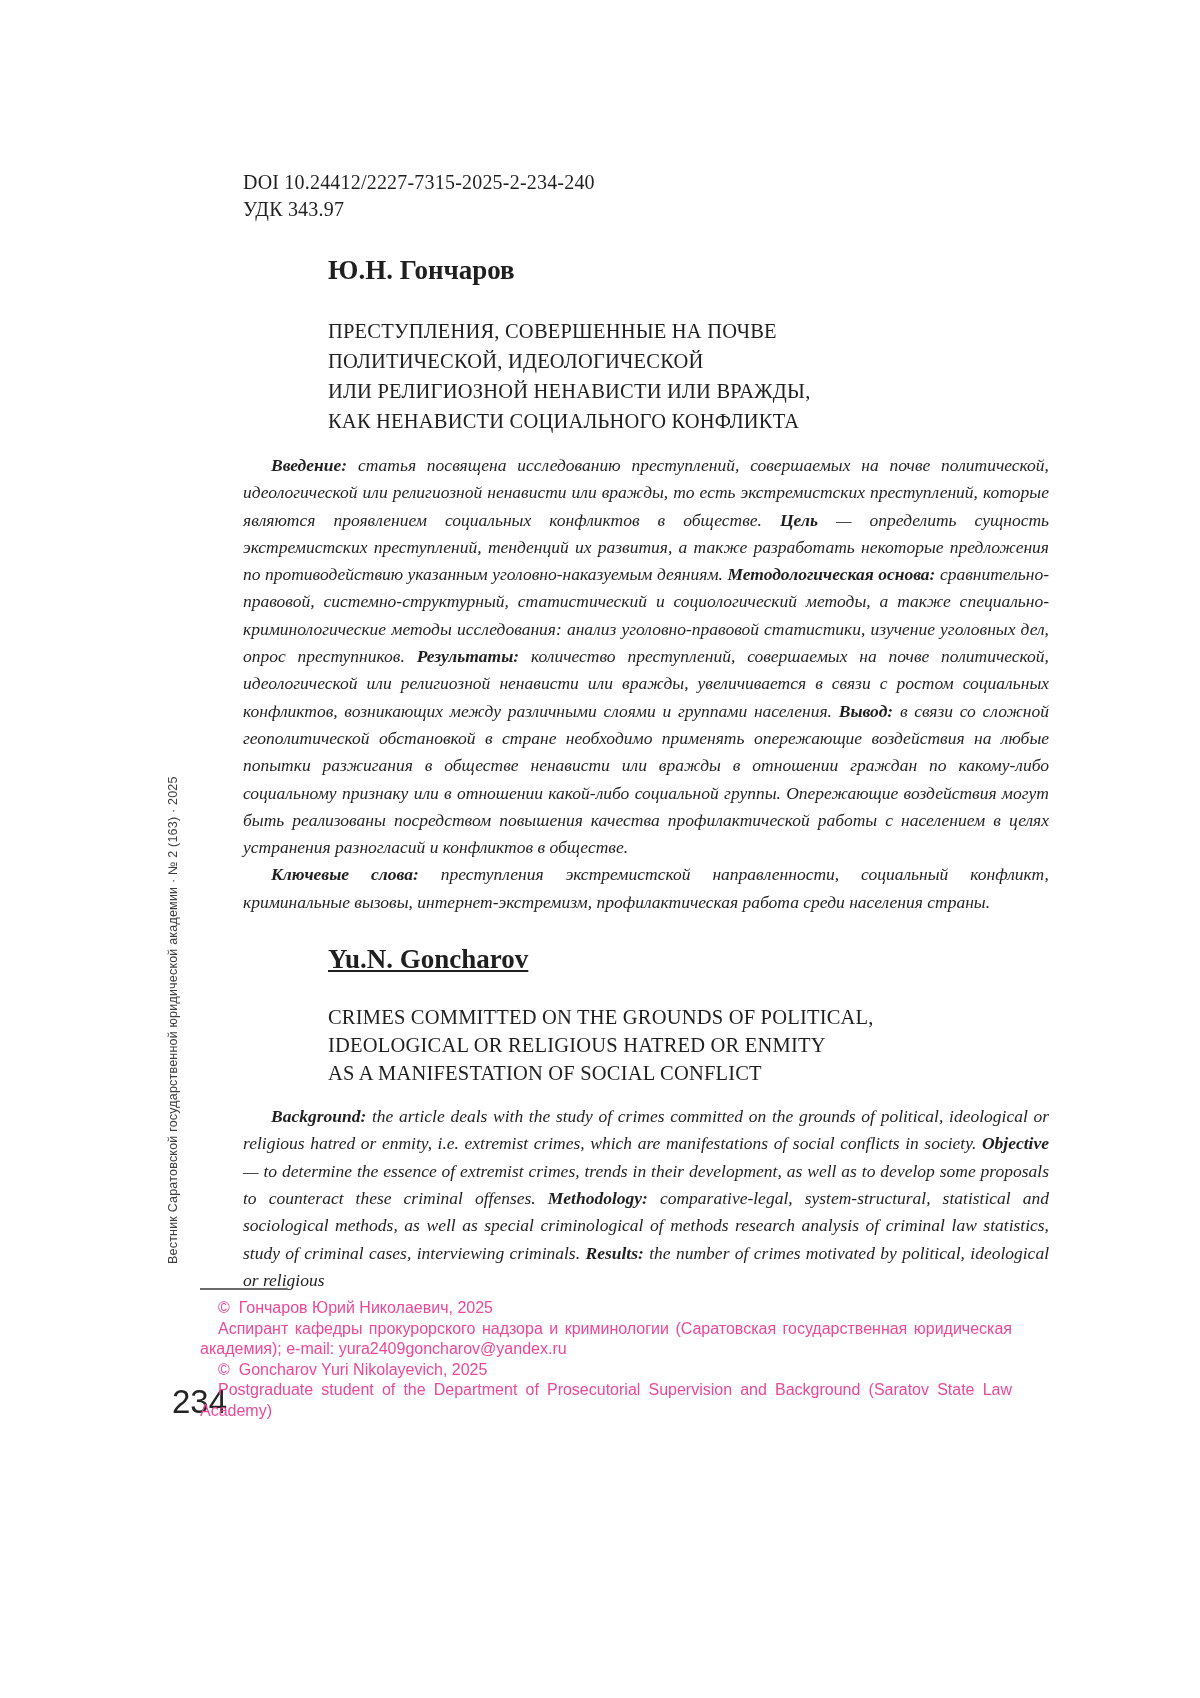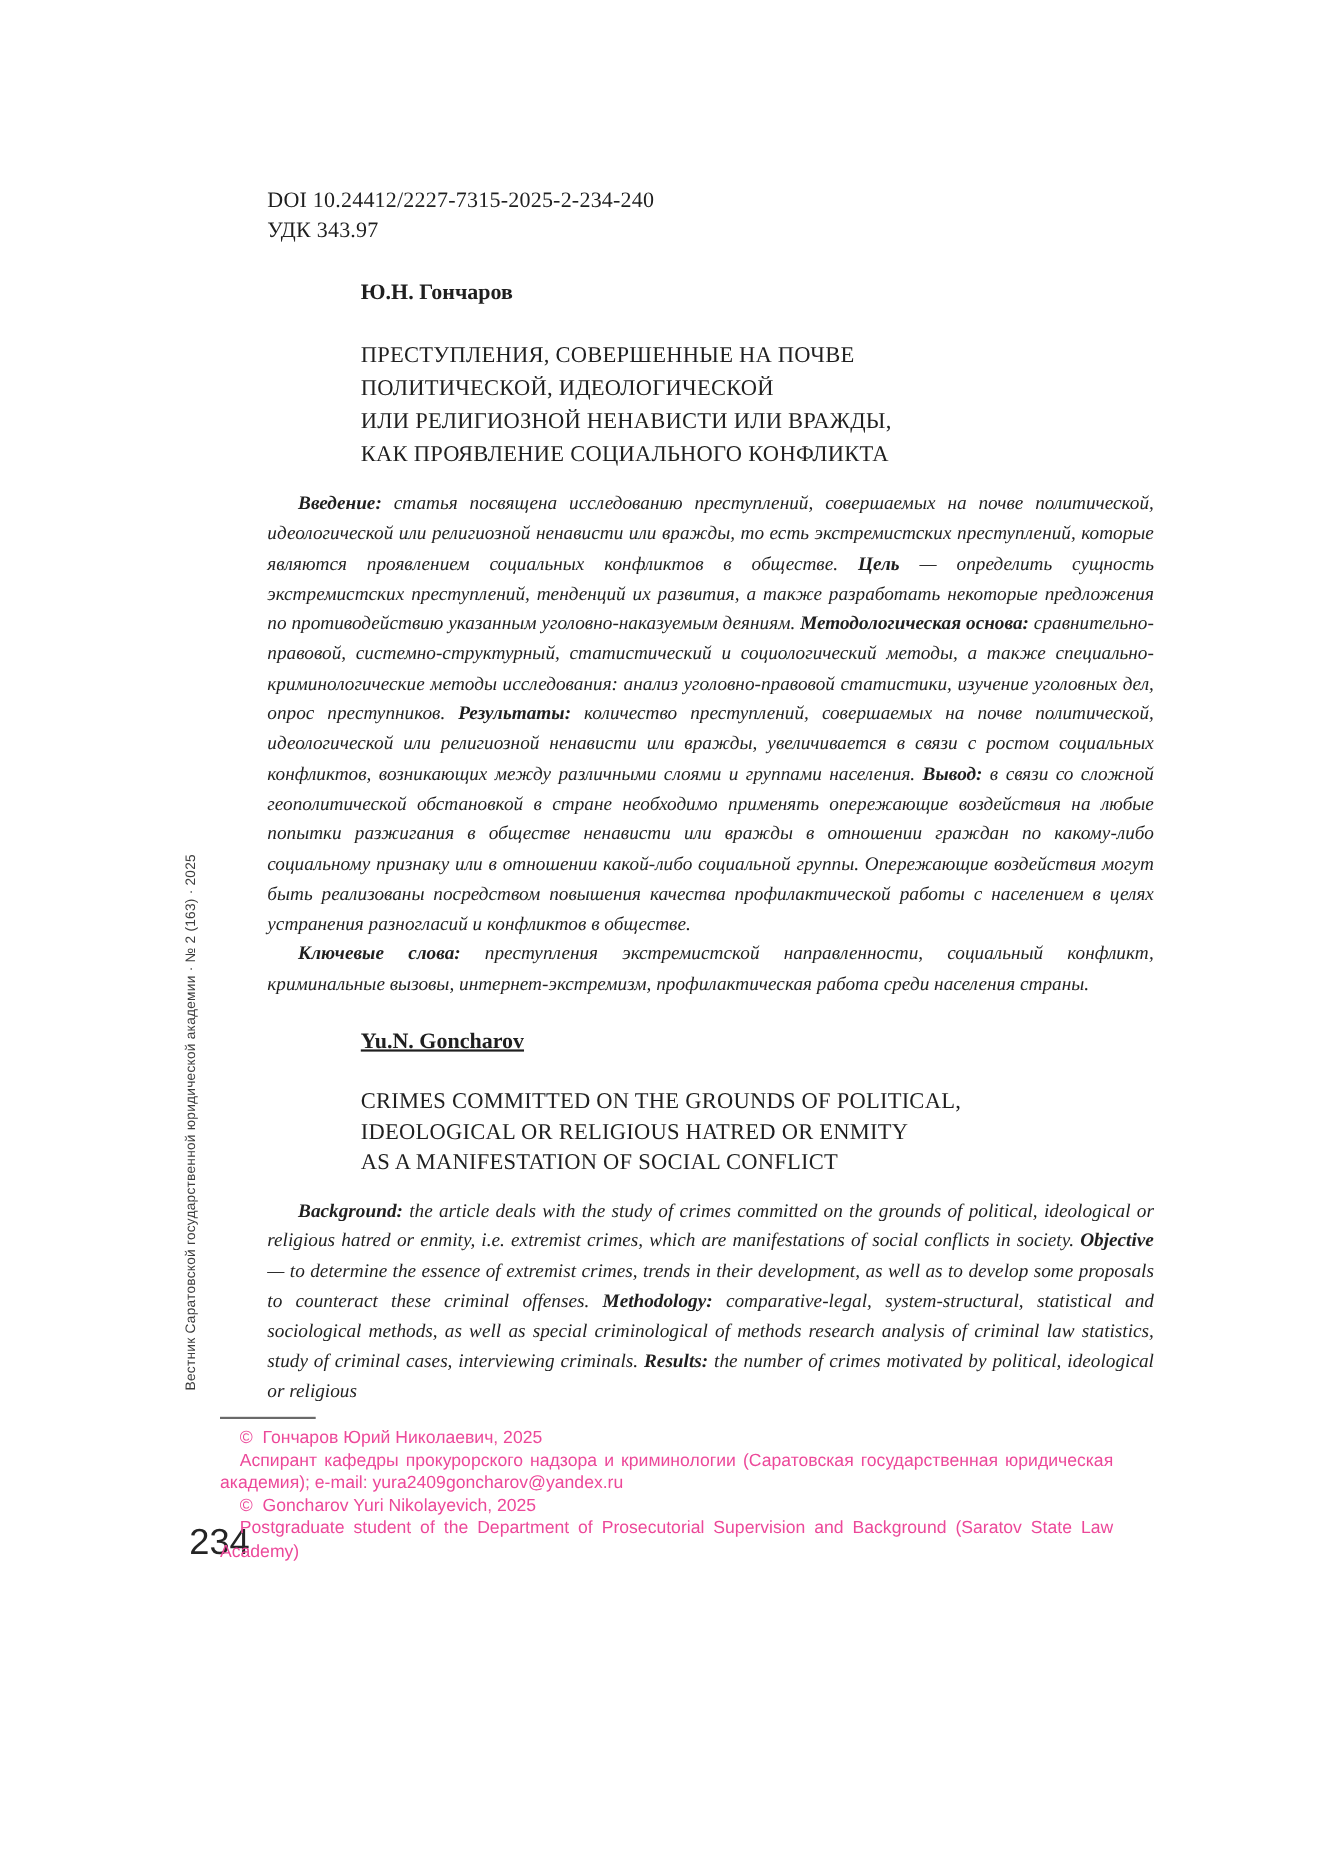--- a/index.html
+++ b/index.html
@@ -42,21 +42,21 @@
     width: 822px;
   }
   .doi-line, .udc-line {
     font-size: 20px;
     line-height: 20px;
     letter-spacing: 0.2px;
   }
   .udc-line { margin-top: 7px; }
   .author {
     margin: 36px 0 0 85px;
-    font-size: 20px;
+    font-size: 27px;
     font-weight: 700;
   }
   .article-title {
     margin: 30px 0 0 85px;
     font-size: 20.5px;
     line-height: 30px;
     letter-spacing: 0.2px;
   }
   .article-title.en { line-height: 28px; margin-top: 28px; }
   .abstract {
@@ -107,21 +107,21 @@
     <div class="doi-line">DOI 10.24412/2227-7315-2025-2-234-240</div>
 
     <div class="udc-line">УДК 343.97</div>
 
     <div class="author ru">Ю.Н. Гончаров</div>
 
     <div class="article-title ru">
         <div>ПРЕСТУПЛЕНИЯ, СОВЕРШЕННЫЕ НА ПОЧВЕ</div>
         <div>ПОЛИТИЧЕСКОЙ, ИДЕОЛОГИЧЕСКОЙ</div>
         <div>ИЛИ РЕЛИГИОЗНОЙ НЕНАВИСТИ ИЛИ ВРАЖДЫ,</div>
-        <div>КАК ПРОЯВЛЕНИЕ СОЦИАЛЬНОГО КОНФЛИКТА</div>
+        <div>КАК НЕНАВИСТИ СОЦИАЛЬНОГО КОНФЛИКТА</div>
       </div>
 
     <div class="abstract ru">
       <p><span class="run-bold">Введение:</span><span> статья посвящена исследованию преступлений, совершаемых на почве политической, идеологической или религиозной ненависти или вражды, то есть экстремистских преступлений, которые являются проявлением социальных конфликтов в обществе. </span><span class="run-bold">Цель</span><span> — определить сущность экстремистских преступлений, тенденций их развития, а также разработать некоторые предложения по противодействию указанным уголовно-наказуемым деяниям. </span><span class="run-bold">Методологическая основа:</span><span> сравнительно-правовой, системно-структурный, статистический и социологический методы, а также специально-криминологические методы исследования: анализ уголовно-правовой статистики, изучение уголовных дел, опрос преступников. </span><span class="run-bold">Результаты:</span><span> количество преступлений, совершаемых на почве политической, идеологической или религиозной ненависти или вражды, увеличивается в связи с ростом социальных конфликтов, возникающих между различными слоями и группами населения. </span><span class="run-bold">Вывод:</span><span> в связи со сложной геополитической обстановкой в стране необходимо применять опережающие воздействия на любые попытки разжигания в обществе ненависти или вражды в отношении граждан по какому-либо социальному признаку или в отношении какой-либо социальной группы. Опережающие воздействия могут быть реализованы посредством повышения качества профилактической работы с населением в целях устранения разногласий и конфликтов в обществе.</span></p>
       <p><span class="run-bold">Ключевые слова:</span><span> преступления экстремистской направленности, социальный конфликт, криминальные вызовы, интернет-экстремизм, профилактическая работа среди населения страны.</span></p>
     </div>
 
     <div class="author en">Yu.N. Goncharov</div>
 
     <div class="article-title en">

